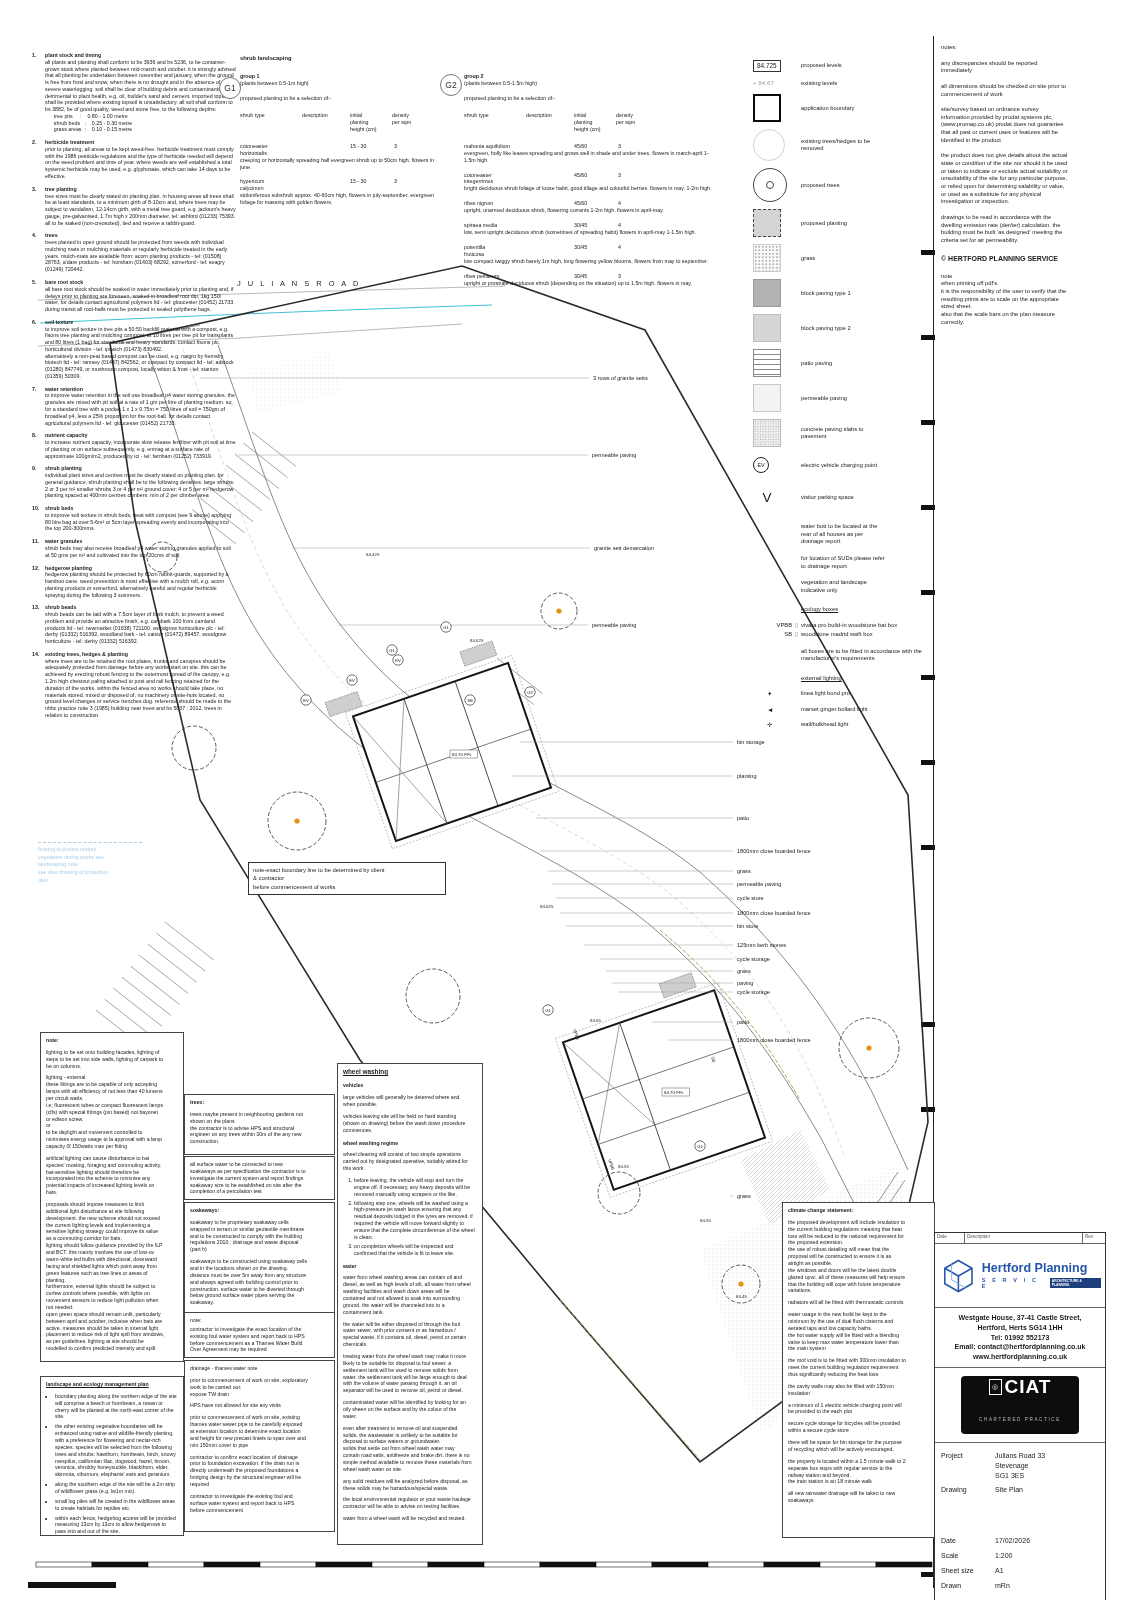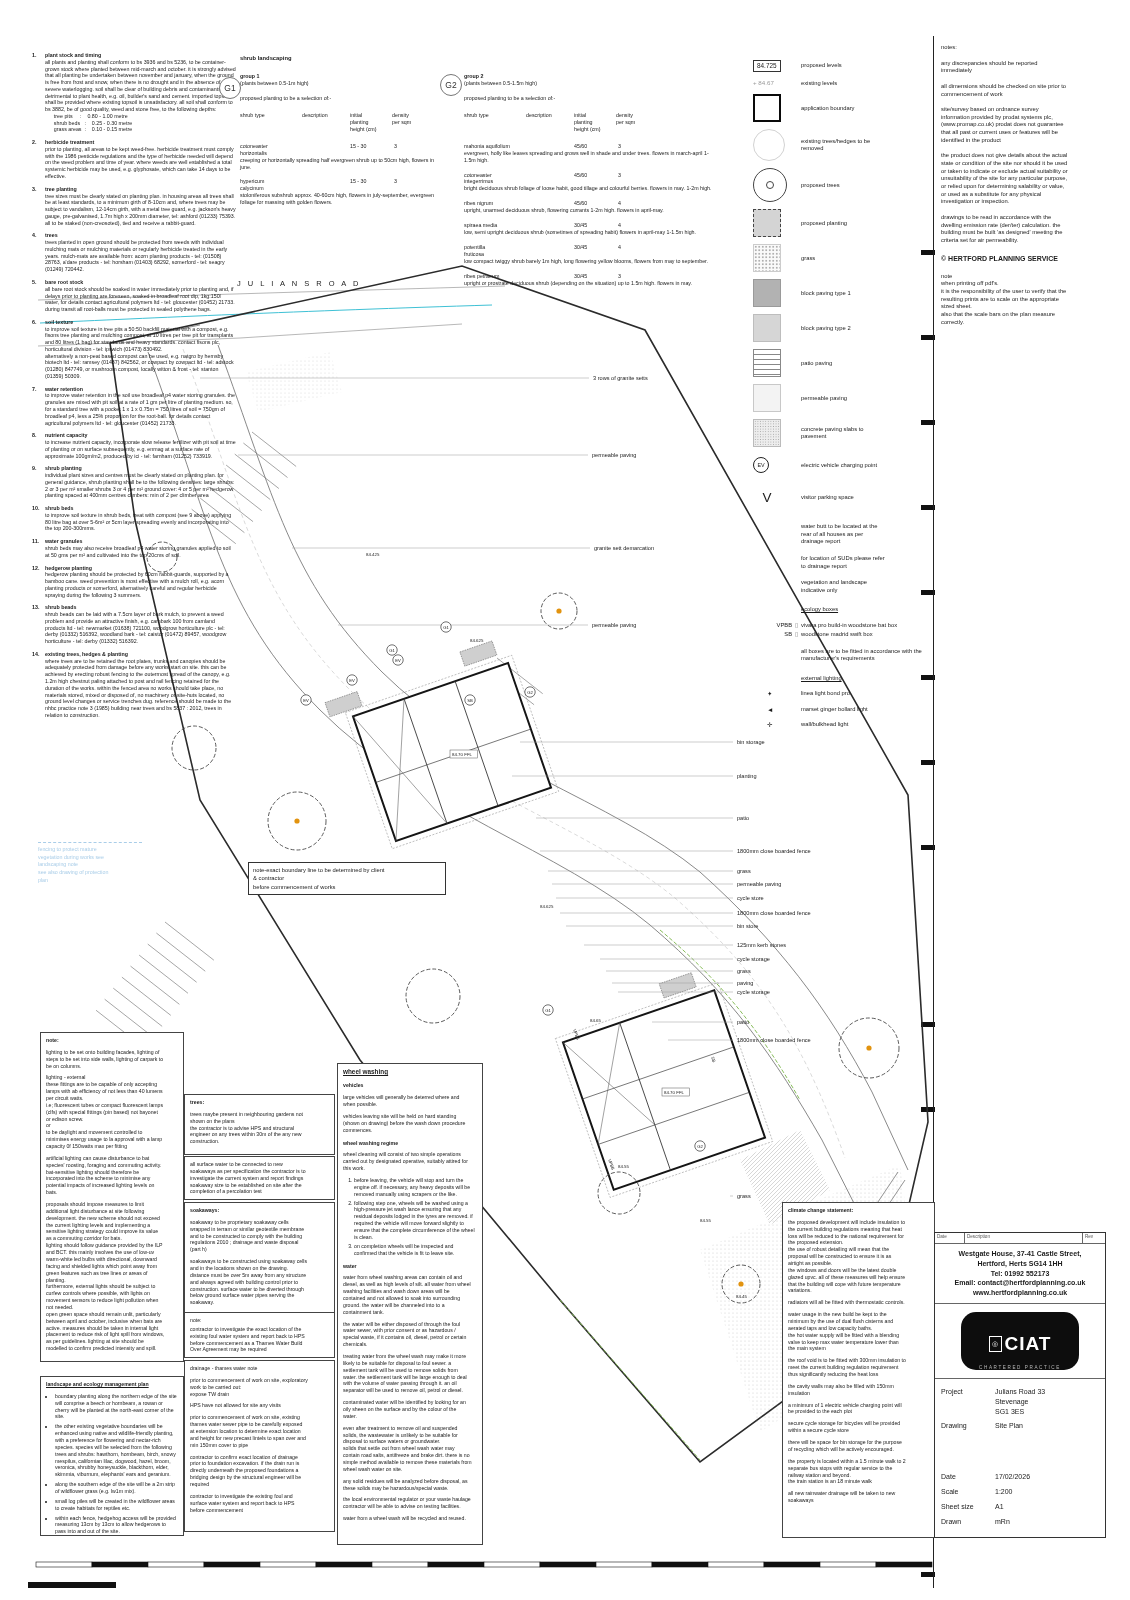--- a/index.html
+++ b/index.html
@@ -81,22 +81,22 @@
   .rev-row{display:flex;height:11px;border-bottom:1px solid #666;font-size:4.6px;color:#555}
   .rev-row span{border-right:1px solid #666;padding:1px 2px}
   .rev-date{width:30px}.rev-desc{flex:1}.rev-rev{width:22px;border-right:none!important}
   .firm{border-bottom:1px solid #666;padding:6px 4px;display:flex;align-items:center;gap:4px;height:64px}
   .firm-name{color:#2456a8;font-weight:bold;font-size:12.5px;line-height:1}
   .firm-service{color:#2456a8;font-size:5.5px;letter-spacing:2.6px;font-weight:bold;margin-top:2px;display:flex;gap:3px;align-items:center}
   .firm-badge{background:#1c3f7d;color:#fff;font-size:3.4px;letter-spacing:0;padding:1px 2px}
   .addr{border-bottom:1px solid #666;text-align:center;font-weight:bold;font-size:7px;line-height:1.4;
     padding:5px 2px;white-space:pre-line}
   .ciat-wrap{border-bottom:1px solid #666;padding:8px 0;display:flex;justify-content:center}
-  .ciat{width:118px;height:58px;background:#0d0d0d;border-radius:15px;display:flex;flex-direction:column;
-    align-items:center;justify-content:flex-end;color:#fff;gap:10px}
+  .ciat{width:118px;height:58px;background:#0d0d0d;border-radius:4px;display:flex;flex-direction:column;
+    align-items:center;justify-content:flex-start;color:#fff;gap:19px}
   .ciat-row{display:flex;align-items:center;gap:3px}
   .ciat-emblem{width:13px;height:16px;border:1.4px solid #fff;font-size:7px;display:flex;align-items:center;justify-content:center}
   .ciat-name{font-size:19px;font-weight:bold;letter-spacing:1px}
   .ciat-sub{font-size:4.6px;letter-spacing:1.6px;color:#b9b9b9}
   .fields{padding:8px 6px 6px;font-size:7px;line-height:1.4}
   .frow{display:flex;margin-bottom:5px}
   .flabel{width:54px;flex:none}
   .fval{white-space:pre-line}
   .fields-gap{height:36px}
 
@@ -1039,20 +1039,37 @@
   <div class="abs bnote">note-exact boundary line to be determined by client
 &amp; contractor
 before commencement of works</div>
 
   <div class="abs tblock">
     <div class="rev-row">
       <span class="rev-date">Date</span>
       <span class="rev-desc">Description</span>
       <span class="rev-rev">Rev</span>
     </div>
+    <div class="firm">
+      <svg width="40" height="40" viewBox="0 0 40 40">
+        <g fill="none" stroke="#2456a8" stroke-width="1.6">
+          <polygon points="20,4 34,12 34,28 20,36 6,28 6,12"></polygon>
+          <polyline points="6,12 20,20 34,12"></polyline>
+          <line x1="20" y1="20" x2="20" y2="36"></line>
+          <polyline points="13,8 13,24 27,32" stroke="#7fb2e5" stroke-width="1"></polyline>
+        </g>
+      </svg>
+      <div>
+        <div class="firm-name">Hertford Planning</div>
+        <div class="firm-service">
+          <span>S E R V I C E</span>
+          <span class="firm-badge">ARCHITECTURE &amp; PLANNING</span>
+        </div>
+      </div>
+    </div>
     <div class="addr">Westgate House, 37-41 Castle Street,
 Hertford, Herts SG14 1HH
 Tel: 01992 552173
 Email: contact@hertfordplanning.co.uk
 www.hertfordplanning.co.uk</div>
     <div class="ciat-wrap">
       <div class="ciat">
         <div class="ciat-row">
           <span class="ciat-emblem">◎</span>
           <span class="ciat-name">CIAT</span>

